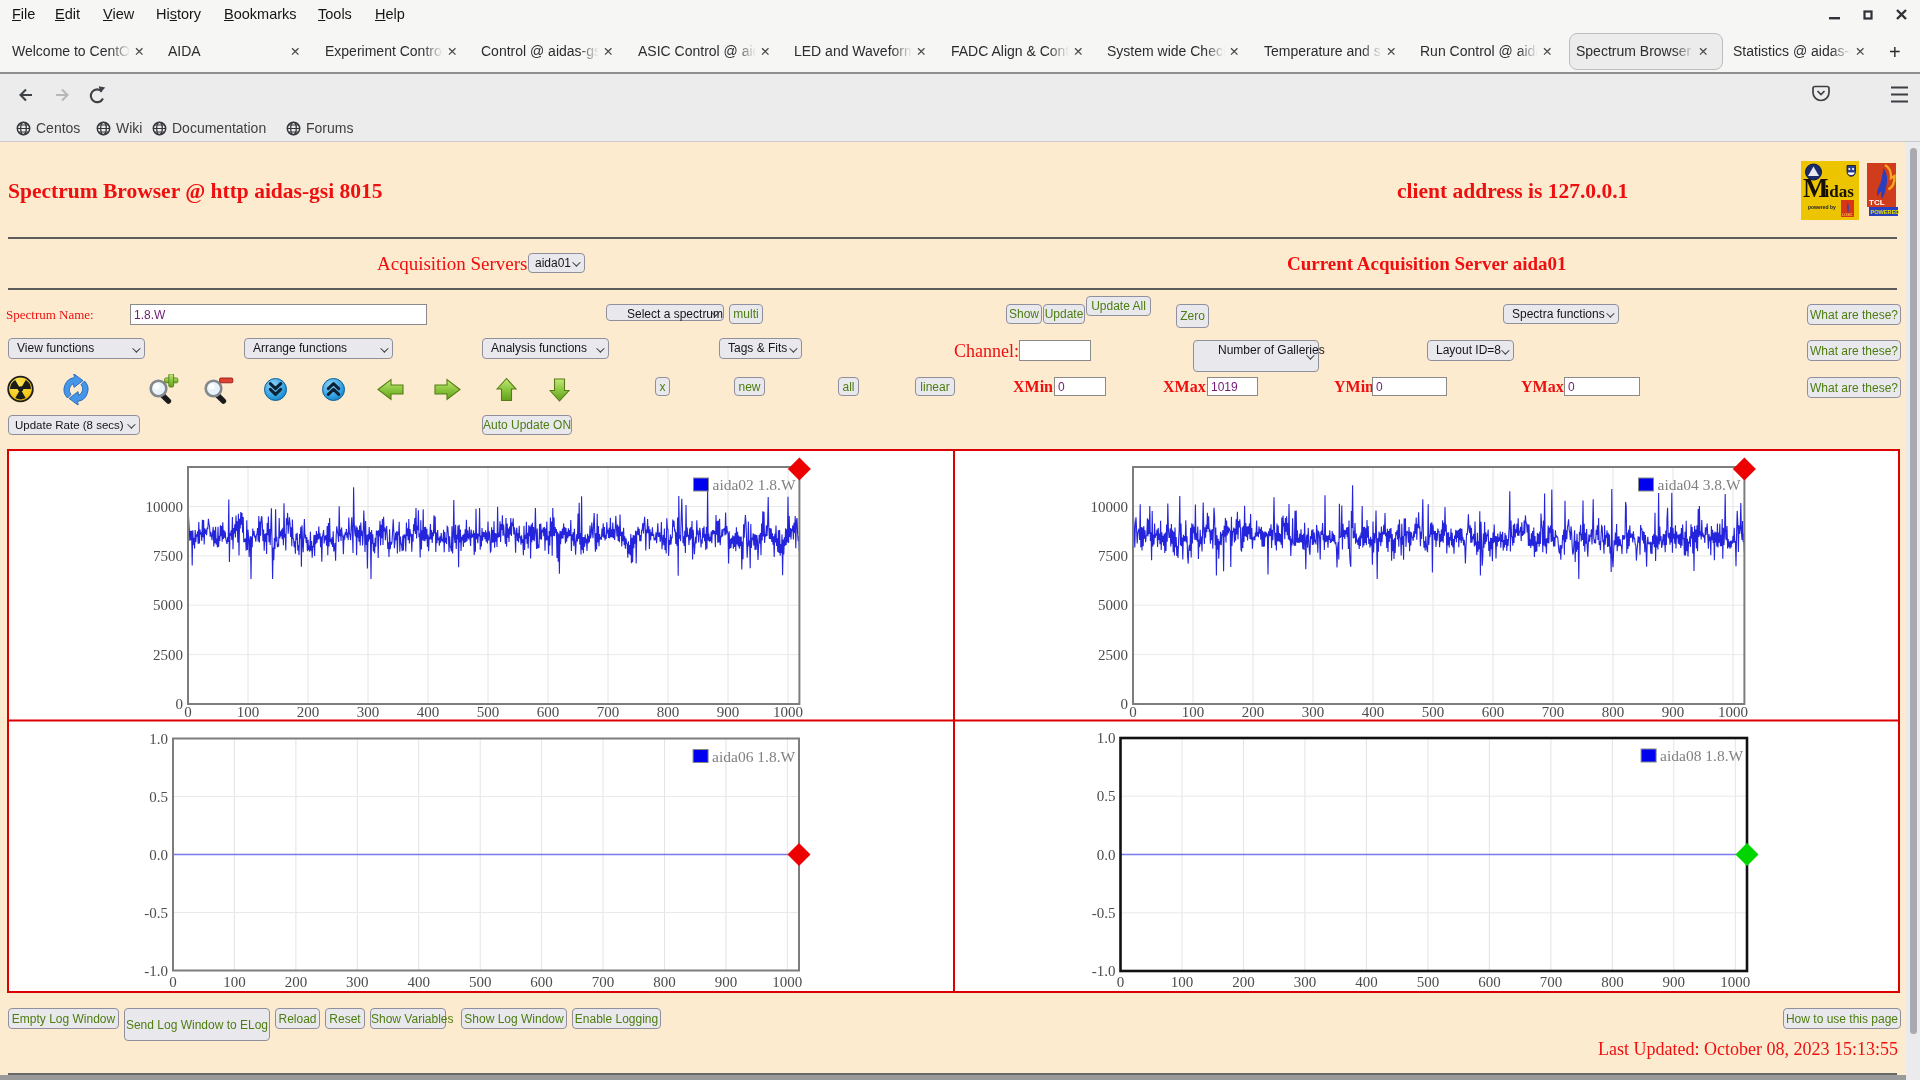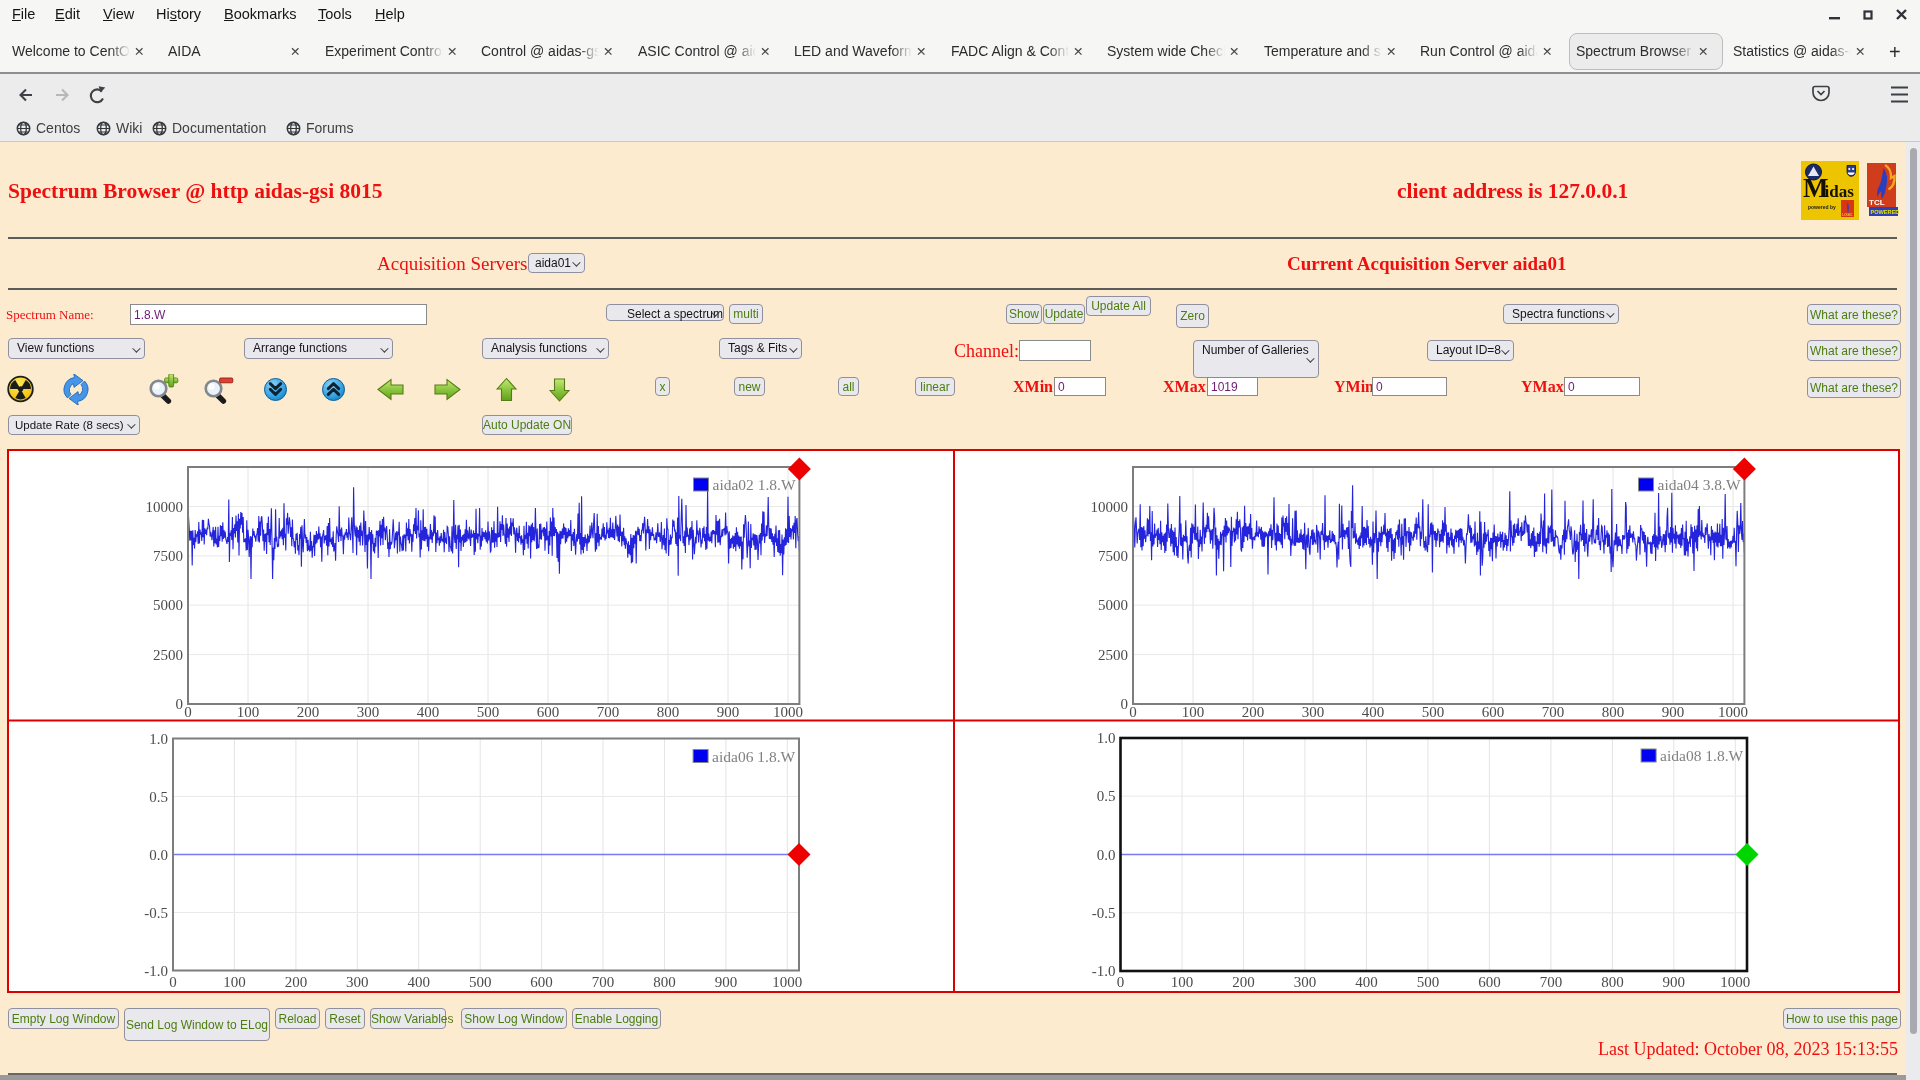--- a/index.html
+++ b/index.html
@@ -162,21 +162,21 @@
 <button class="btn" style="left:1086px;top:154px;width:65px;height:20px">Update All</button>
 <button class="btn" style="left:1176px;top:162px;width:33px;height:24px">Zero</button>
 <div class="sel" style="left:1503px;top:162px;width:116px;height:20px;line-height:18px;padding-left:8px">Spectra functions</div>
 <button class="btn" style="left:1807px;top:162px;width:94px;height:21px">What are these?</button>
 <div class="sel" style="left:8px;top:196px;width:137px;height:21px;line-height:19px;padding-left:8px">View functions</div>
 <div class="sel" style="left:244px;top:196px;width:149px;height:21px;line-height:19px;padding-left:8px">Arrange functions</div>
 <div class="sel" style="left:482px;top:196px;width:127px;height:21px;line-height:19px;padding-left:8px">Analysis functions</div>
 <div class="sel" style="left:719px;top:196px;width:83px;height:21px;line-height:19px;padding-left:8px">Tags &amp; Fits</div>
 <div class="abs red" style="left:954px;top:200px;font-size:18px;line-height:18px;white-space:nowrap">Channel:</div>
 <input class="inp" style="left: 1019px; top: 198px; width: 72px; height: 21px;" value="">
-<div class="sel" style="left:1193px;top:198px;width:126px;height:38px;line-height:19px;padding-left:8px">Number of Galleries</div>
+<div class="sel" style="left:1193px;top:198px;width:126px;height:32px;line-height:19px;padding-left:24px">Number of Galleries</div>
 <div class="sel" style="left:1427px;top:198px;width:87px;height:21px;line-height:19px;padding-left:8px">Layout ID=8</div>
 <button class="btn" style="left:1807px;top:198px;width:94px;height:21px">What are these?</button>
 <svg class="abs" style="left:7px;top:232px" width="580" height="31" viewBox="0 0 580 31">
 <defs>
 <linearGradient id="ga" x1="0" y1="0" x2="0" y2="1">
           <stop offset="0" stop-color="#c4e977"></stop>
           <stop offset="0.5" stop-color="#8cc63f"></stop>
           <stop offset="1" stop-color="#61a01c"></stop>
         </linearGradient>
 <radialGradient id="bc" cx="0.38" cy="0.3" r="0.85">

